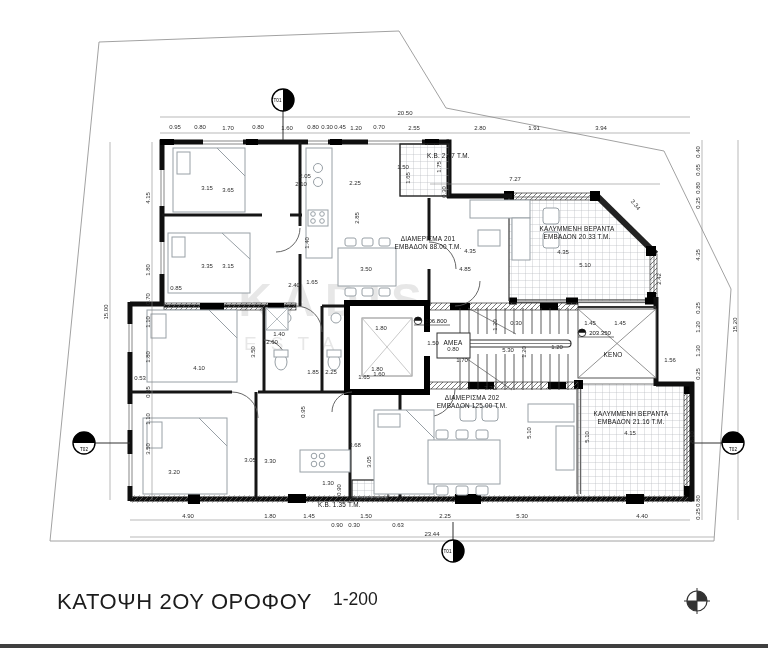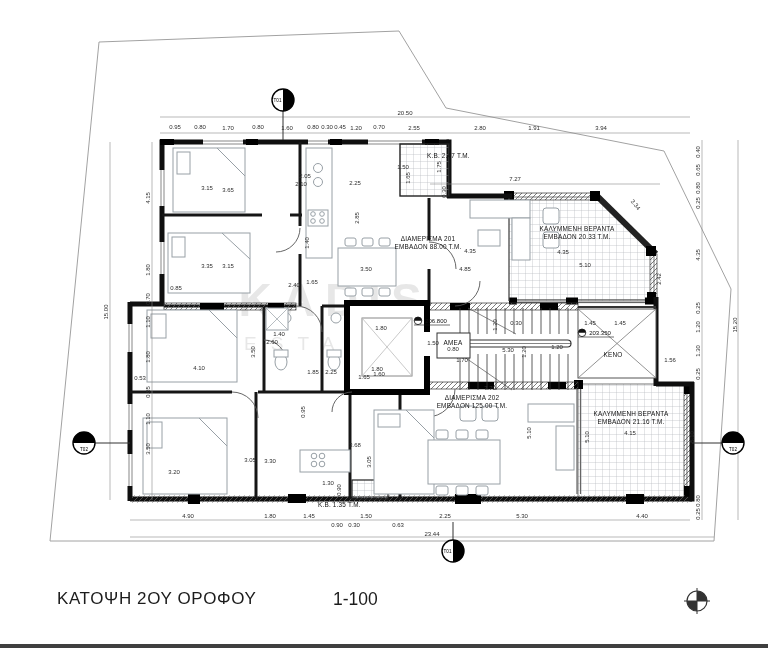--- a/index.html
+++ b/index.html
@@ -5,21 +5,21 @@
   html,body{margin:0;padding:0;background:#fff}
   .stage{position:relative;width:768px;height:649px;font-family:"Liberation Sans",sans-serif;background:#fff;overflow:hidden}
   svg{position:absolute;left:0;top:0}
   svg text{font-family:"Liberation Sans",sans-serif}
   .dim{font-size:6px;fill:#2e2e2e;text-anchor:middle}
   .lbl{font-size:6.4px;fill:#111;text-anchor:middle;letter-spacing:.2px}
   .lvl{font-size:6px;fill:#111;text-anchor:middle}
   .marker-text{font-size:4.6px;fill:#000;text-anchor:middle}
   .wm1{font-size:46px;fill:rgba(110,110,110,.17);letter-spacing:10px;text-anchor:middle;font-weight:bold}
   .wm2{font-size:19px;fill:rgba(110,110,110,.17);letter-spacing:14px;text-anchor:middle}
-  .title{position:absolute;left:57px;top:589px;font-size:17px;color:#1c1c1c;letter-spacing:.6px}
+  .title{position:absolute;left:57px;top:589px;font-size:22px;color:#1c1c1c;letter-spacing:.6px}
   .scale{position:absolute;left:333px;top:589px;font-size:17.5px;color:#1c1c1c}
   .footerbar{position:absolute;left:0;top:644px;width:768px;height:4px;background:#3f3f3f}
 </style>
 </head>
 <body>
 
 <div class="stage">
 <svg width="768" height="649" viewBox="0 0 768 649">
   <defs>
     <pattern id="grid" width="7" height="7" patternUnits="userSpaceOnUse">
@@ -412,15 +412,15 @@
         </g>
         <g>
           <circle cx="453" cy="551" r="11" fill="#fff" stroke="#000" stroke-width="1.4"></circle>
           <path d="M453,540A11,11 0 0 1 453,562Z" fill="#000"></path>
           <text x="447.5" y="553" class="marker-text">T01</text>
         </g>
       </g>
 </svg>
 
 <div class="title">ΚΑΤΟΨΗ 2ΟΥ ΟΡΟΦΟΥ</div>
-<div class="scale">1-100</div>
+<div class="scale">1-200</div>
 <div class="footerbar"></div>
 </div>
 
 </body></html>

